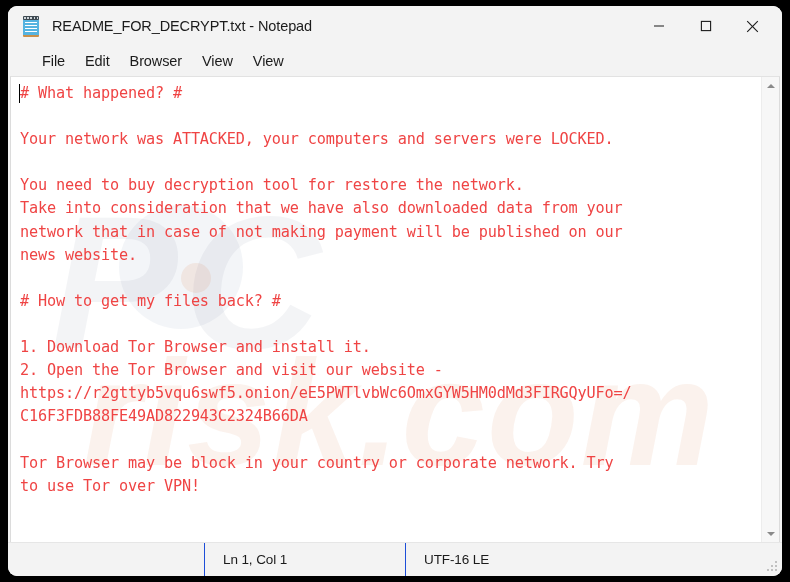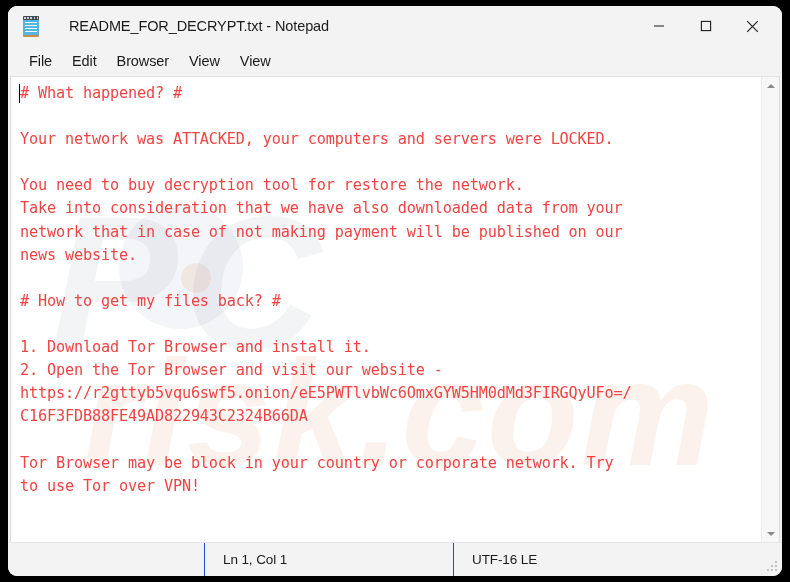--- a/index.html
+++ b/index.html
@@ -89,21 +89,20 @@
     left: 1px; bottom: 0px;
     width: 16px; height: 2px;
     background: #c98f4a;
     border-radius: 0 0 1px 1px;
   }
   .title-text {
     font-size: 14.5px;
     color: #1b1b1b;
     white-space: nowrap;
     letter-spacing: -0.1px;
-    margin-left: 17px;
   }
   .win-controls {
     display: flex;
     flex: 0 0 auto;
     height: 40px;
   }
   .win-btn {
     width: 47px;
     height: 40px;
     display: flex;
@@ -117,20 +116,21 @@
   .win-btn.close { margin-right: 6px; }
 
   
   .menubar {
     height: 30px;
     background: #f3f3f3;
     display: flex;
     align-items: center;
     padding-left: 11px;
     flex: 0 0 auto;
+    margin-left: 13px;
   }
   .menu-item {
     font-size: 14.5px;
     color: #1b1b1b;
     padding: 3px 10px;
     border-radius: 4px;
     white-space: nowrap;
     letter-spacing: -0.1px;
   }
 
@@ -281,21 +281,21 @@
     align-items: center;
     border-left: 1px solid #1d4ed8;
     padding-left: 18px;
     flex: 0 0 auto;
     white-space: nowrap;
     letter-spacing: -0.1px;
   }
   .sb-cell.ln   { width: 182px; }
   .sb-cell.zoom { width: 78px; }
   .sb-cell.eol  { width: 163px; }
-  .sb-cell.enc  { flex: 1 1 auto; margin-left: 48px; }
+  .sb-cell.enc  { flex: 1 1 auto; }
   .grip {
     position: absolute;
     right: 4px;
     bottom: 4px;
     width: 11px;
     height: 11px;
   }
   .grip i {
     position: absolute;
     width: 2px; height: 2px;

